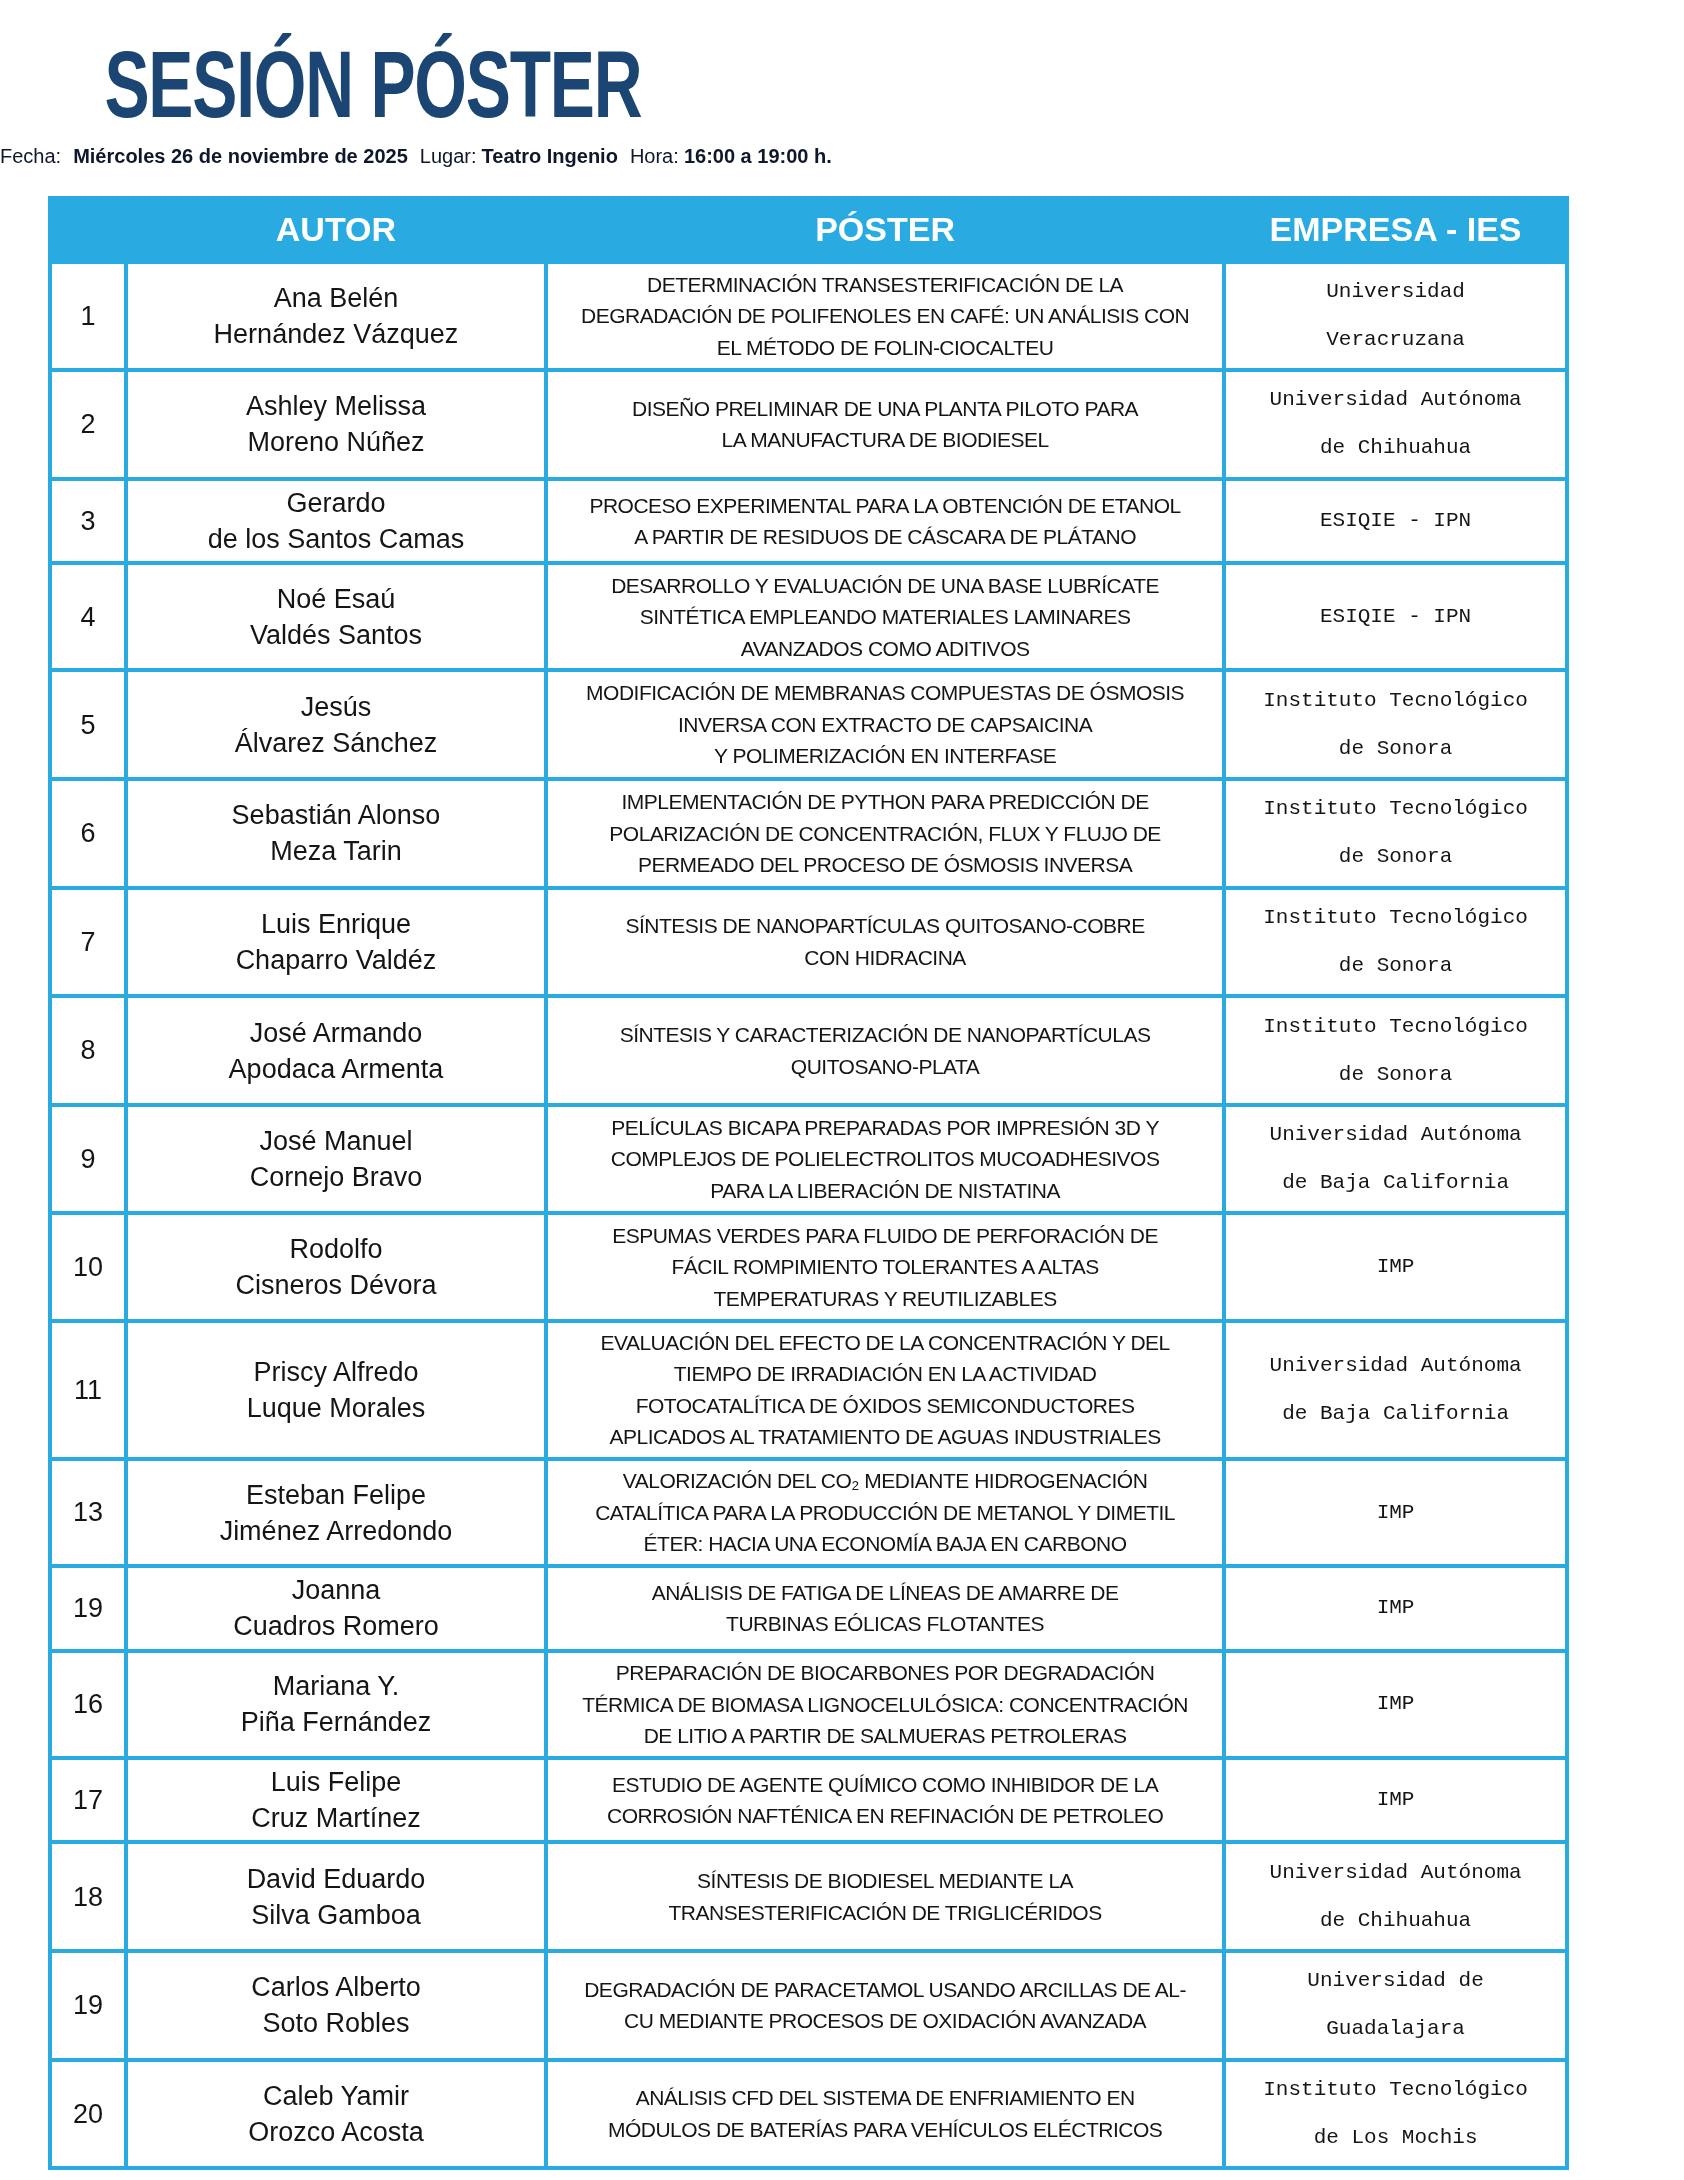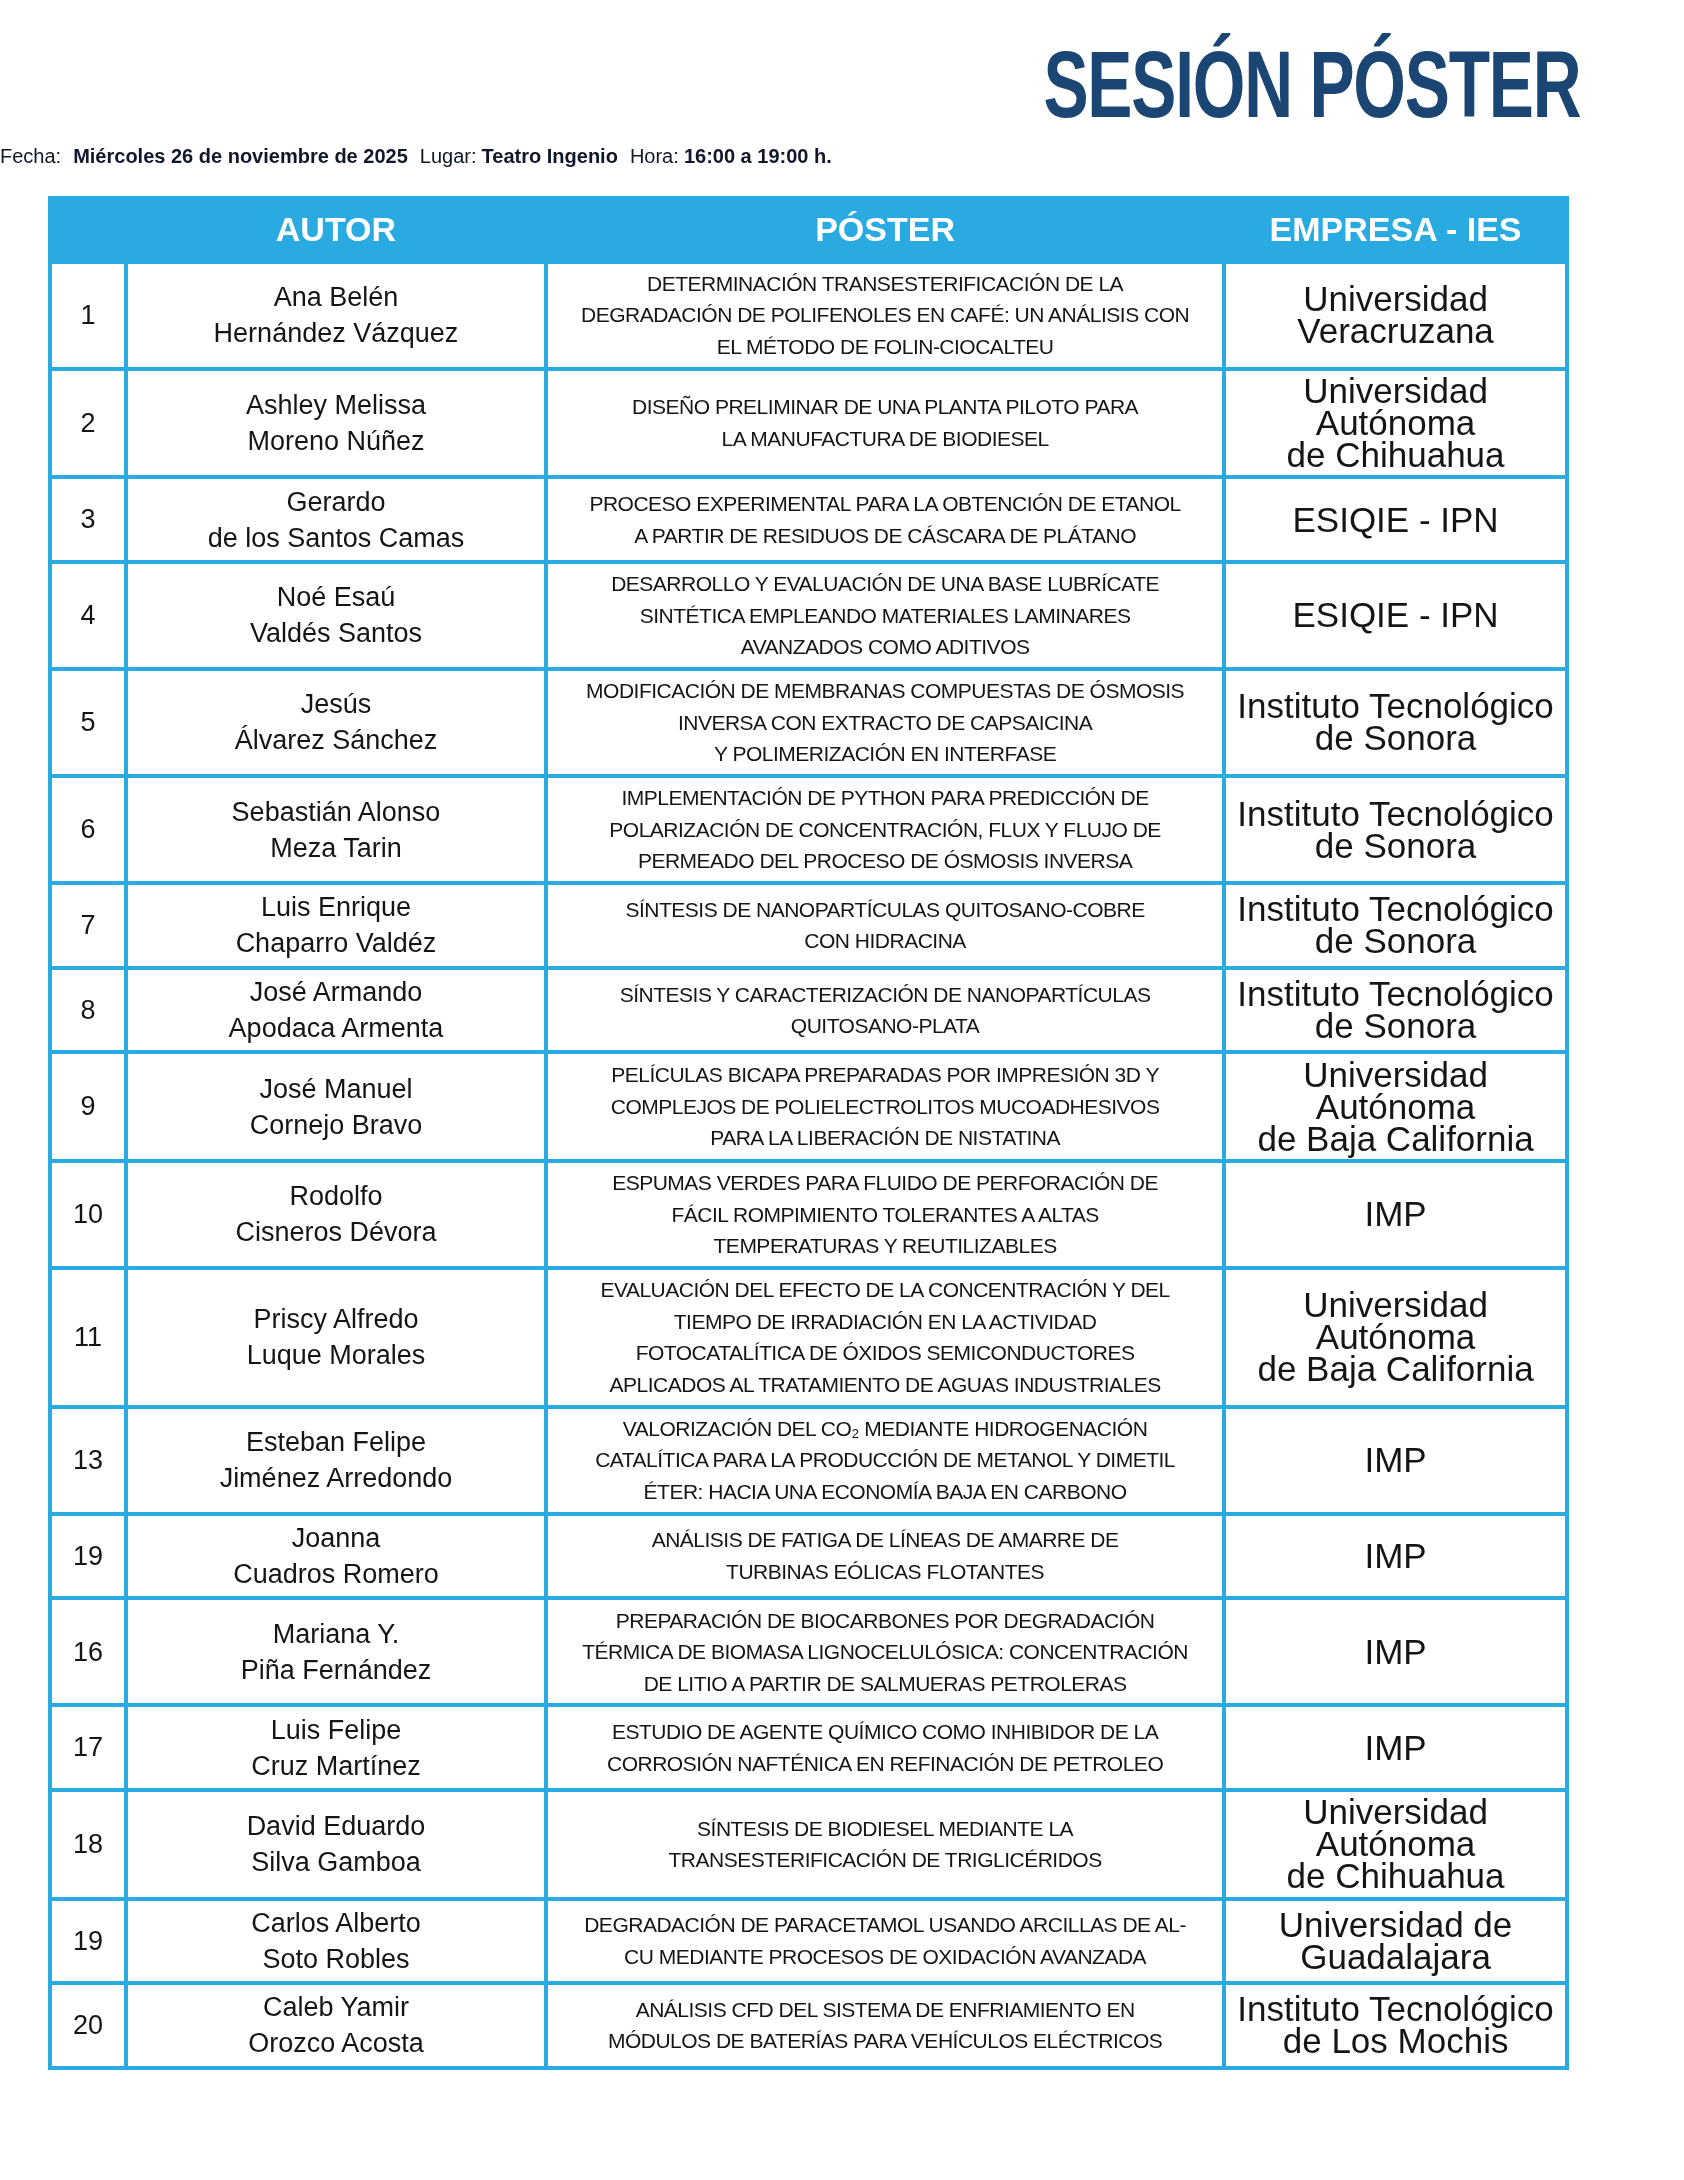--- a/index.html
+++ b/index.html
@@ -8,21 +8,21 @@
     --ink:#151515;
   }
   *{box-sizing:border-box;}
   html,body{margin:0;padding:0;}
   body{
     width:1685px;height:2181px;overflow:hidden;
     background:#ffffff;color:var(--ink);
     font-family:"Liberation Sans","DejaVu Sans",sans-serif;
   }
   .page{width:100%;height:100%;}
-  .title-wrap{text-align:right;margin-top:36px;}
+  .title-wrap{text-align:left;margin-top:36px;}
   .title{
     display:inline-block;margin:0;
     font-size:94px;font-weight:700;line-height:1.05;
     color:var(--navy);letter-spacing:-1.7px;
     transform:scaleX(0.72);transform-origin:center;
     white-space:nowrap;
   }
   .subtitle{
     margin:8.5px 0 0 0;text-align:left;
     font-size:20px;line-height:1.3;color:#0f172a;
@@ -49,21 +49,21 @@
   tbody td{
     background:#ffffff;
     border:4.3px solid var(--cyan);
     text-align:center;vertical-align:middle;
     padding:4.3px 10.2px;
     white-space:pre-line;
   }
   td.num{font-size:27px;line-height:1.2;}
   td.autor{font-size:27px;line-height:36px;}
   td.poster{font-size:21px;line-height:31.5px;letter-spacing:-0.5px;}
-  td.empresa{font-size:35px;line-height:32px;}
+  td.empresa{font-size:21px;line-height:48px;font-family:Liberation Mono, monospace;}
 </style>
 </head>
 <body>
 
 <div class="page">
 
   <div class="title-wrap">
     <h1 class="title">SESIÓN PÓSTER</h1>
   </div>
 

